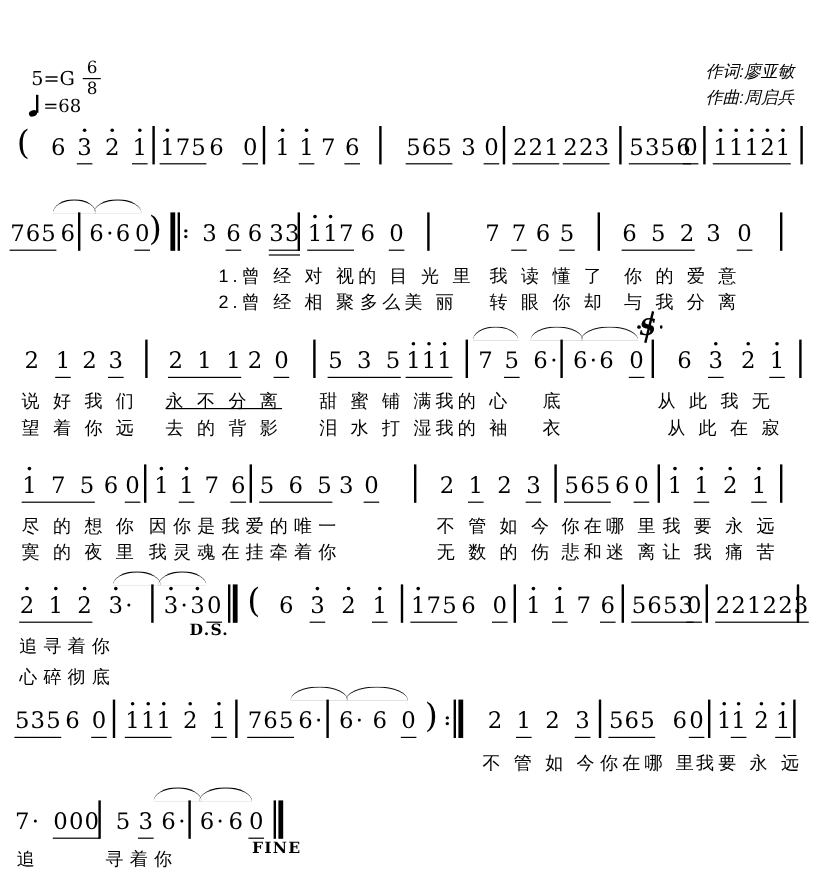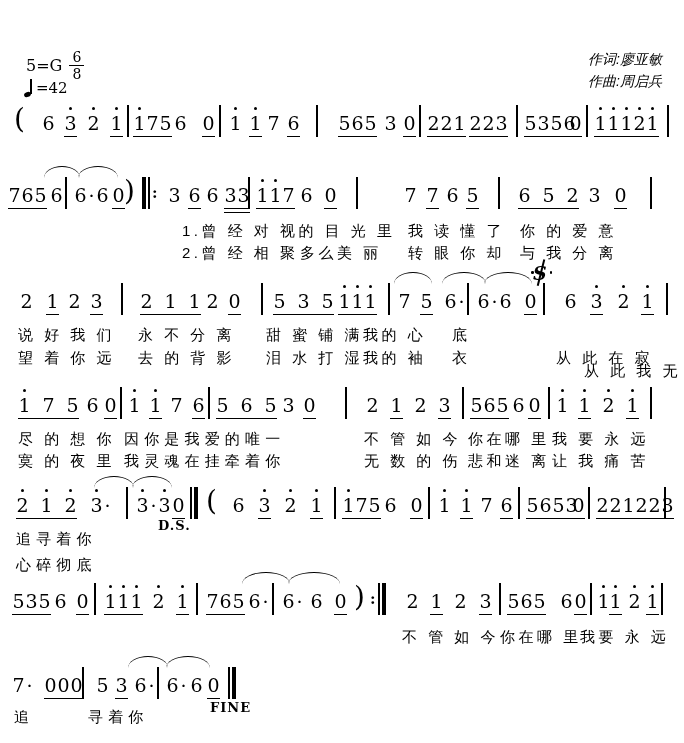--- a/index.html
+++ b/index.html
@@ -62,21 +62,21 @@
   <div class="keysig">
     <span>5=G</span>
     <span class="frac">
       <span class="num">6</span>
       <span class="den">8</span>
     </span>
   </div>
 
   <div class="tempo">
     <span class="qnote"></span>
-    <span>=42</span>
+    <span>=68</span>
   </div>
 
   <div class="credits">
     <div>作词:廖亚敏</div>
     <div>作曲:周启兵</div>
   </div>
 
   <div>
       <div class="line" style="top: 108px;">
         <span class="paren" style="left: 14px;">(</span>
@@ -284,24 +284,24 @@
         </span>
         <span class="grp u1" style="left: 641px;">
           <span class="n">1<div class="od"></div></span>
         </span>
         <div class="bar" style="left: 666px;"></div>
         <div class="arc" style="left: 394px; width: 38px;"></div>
         <div class="arc" style="left: 442px; width: 44px;"></div>
         <div class="arc" style="left: 484px; width: 48px;"></div>
         <span class="segno" style="left: 533px; top: -24px;"><span class="s">S</span><i class="sl"></i><i class="d1"></i><i class="d2"></i></span>
         <span class="lyric" style="left: 18px; top: 40px;">说 好 我 们</span>
-        <span class="lyric" style="left: 138px; top: 40px;">永 不 分 离</span>
+        <span class="lyric" style="left: 138px; top: 40px; text-decoration: underline;">永 不 分 离</span>
         <span class="lyric" style="left: 266px; top: 40px;">甜 蜜 铺 满我的 心</span>
         <span class="lyric" style="left: 452px; top: 40px;">底</span>
-        <span class="lyric" style="left: 584px; top: 40px; margin-top: 36px;">从 此 我 无</span>
+        <span class="lyric" style="left: 548px; top: 40px;">从 此 我 无</span>
         <span class="lyric" style="left: 18px; top: 63px;">望 着 你 远</span>
         <span class="lyric" style="left: 138px; top: 63px;">去 的 背 影</span>
         <span class="lyric" style="left: 266px; top: 63px;">泪 水 打 湿我的 袖</span>
         <span class="lyric" style="left: 452px; top: 63px;">衣</span>
         <span class="lyric" style="left: 556px; top: 63px;">从 此 在 寂</span>
       </div>
       <div class="line" style="top: 390px;">
         <span class="grp u1" style="left: 18px;">
           <span class="n">1<div class="od"></div></span>
           <span class="spc"></span>

